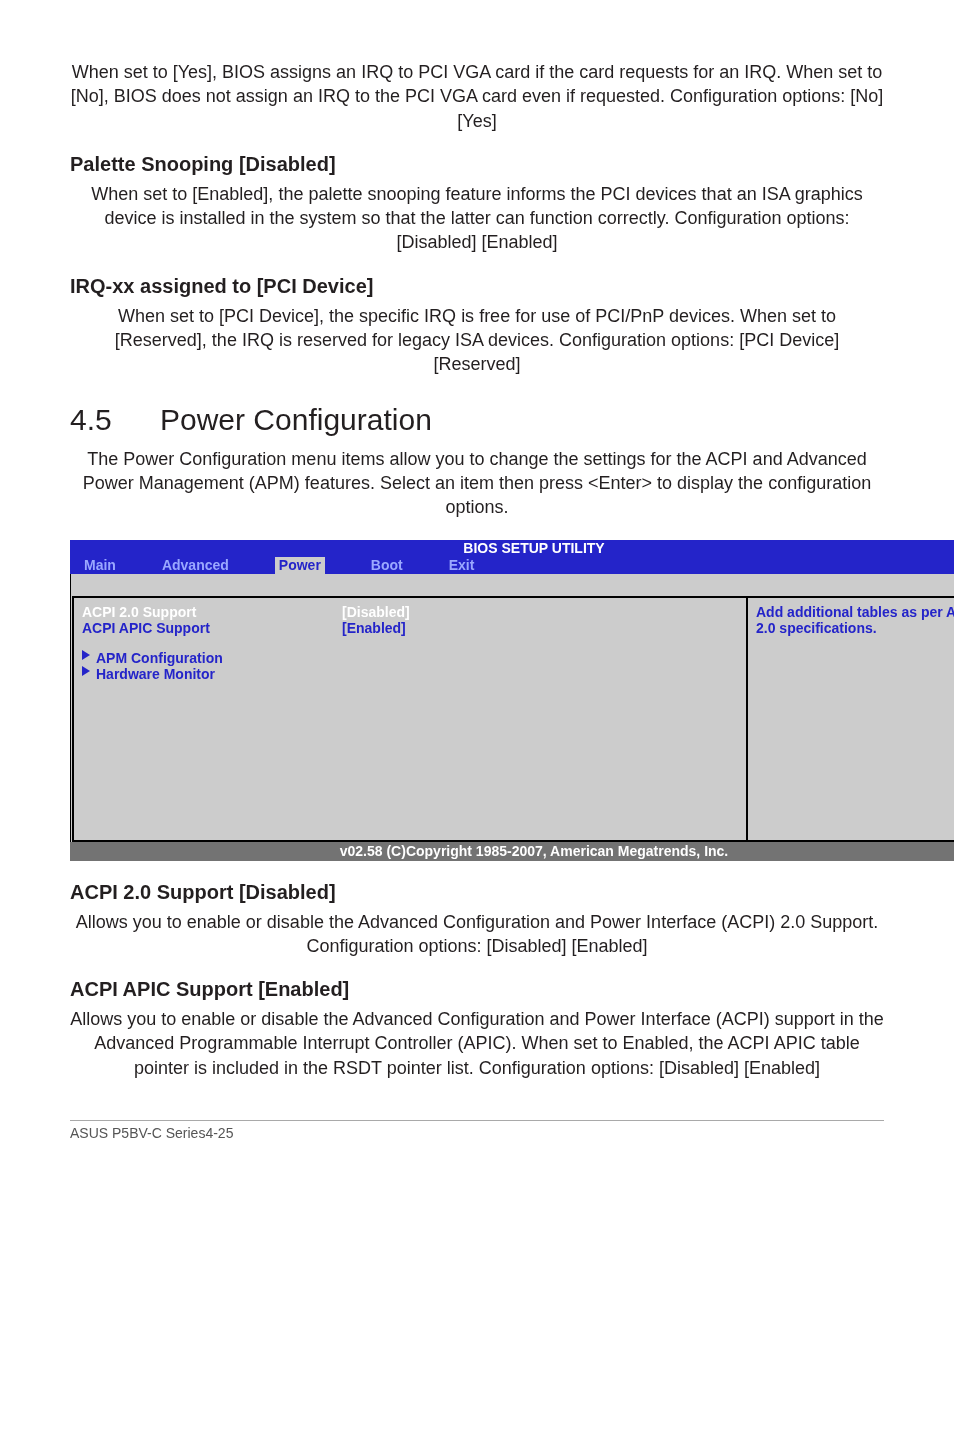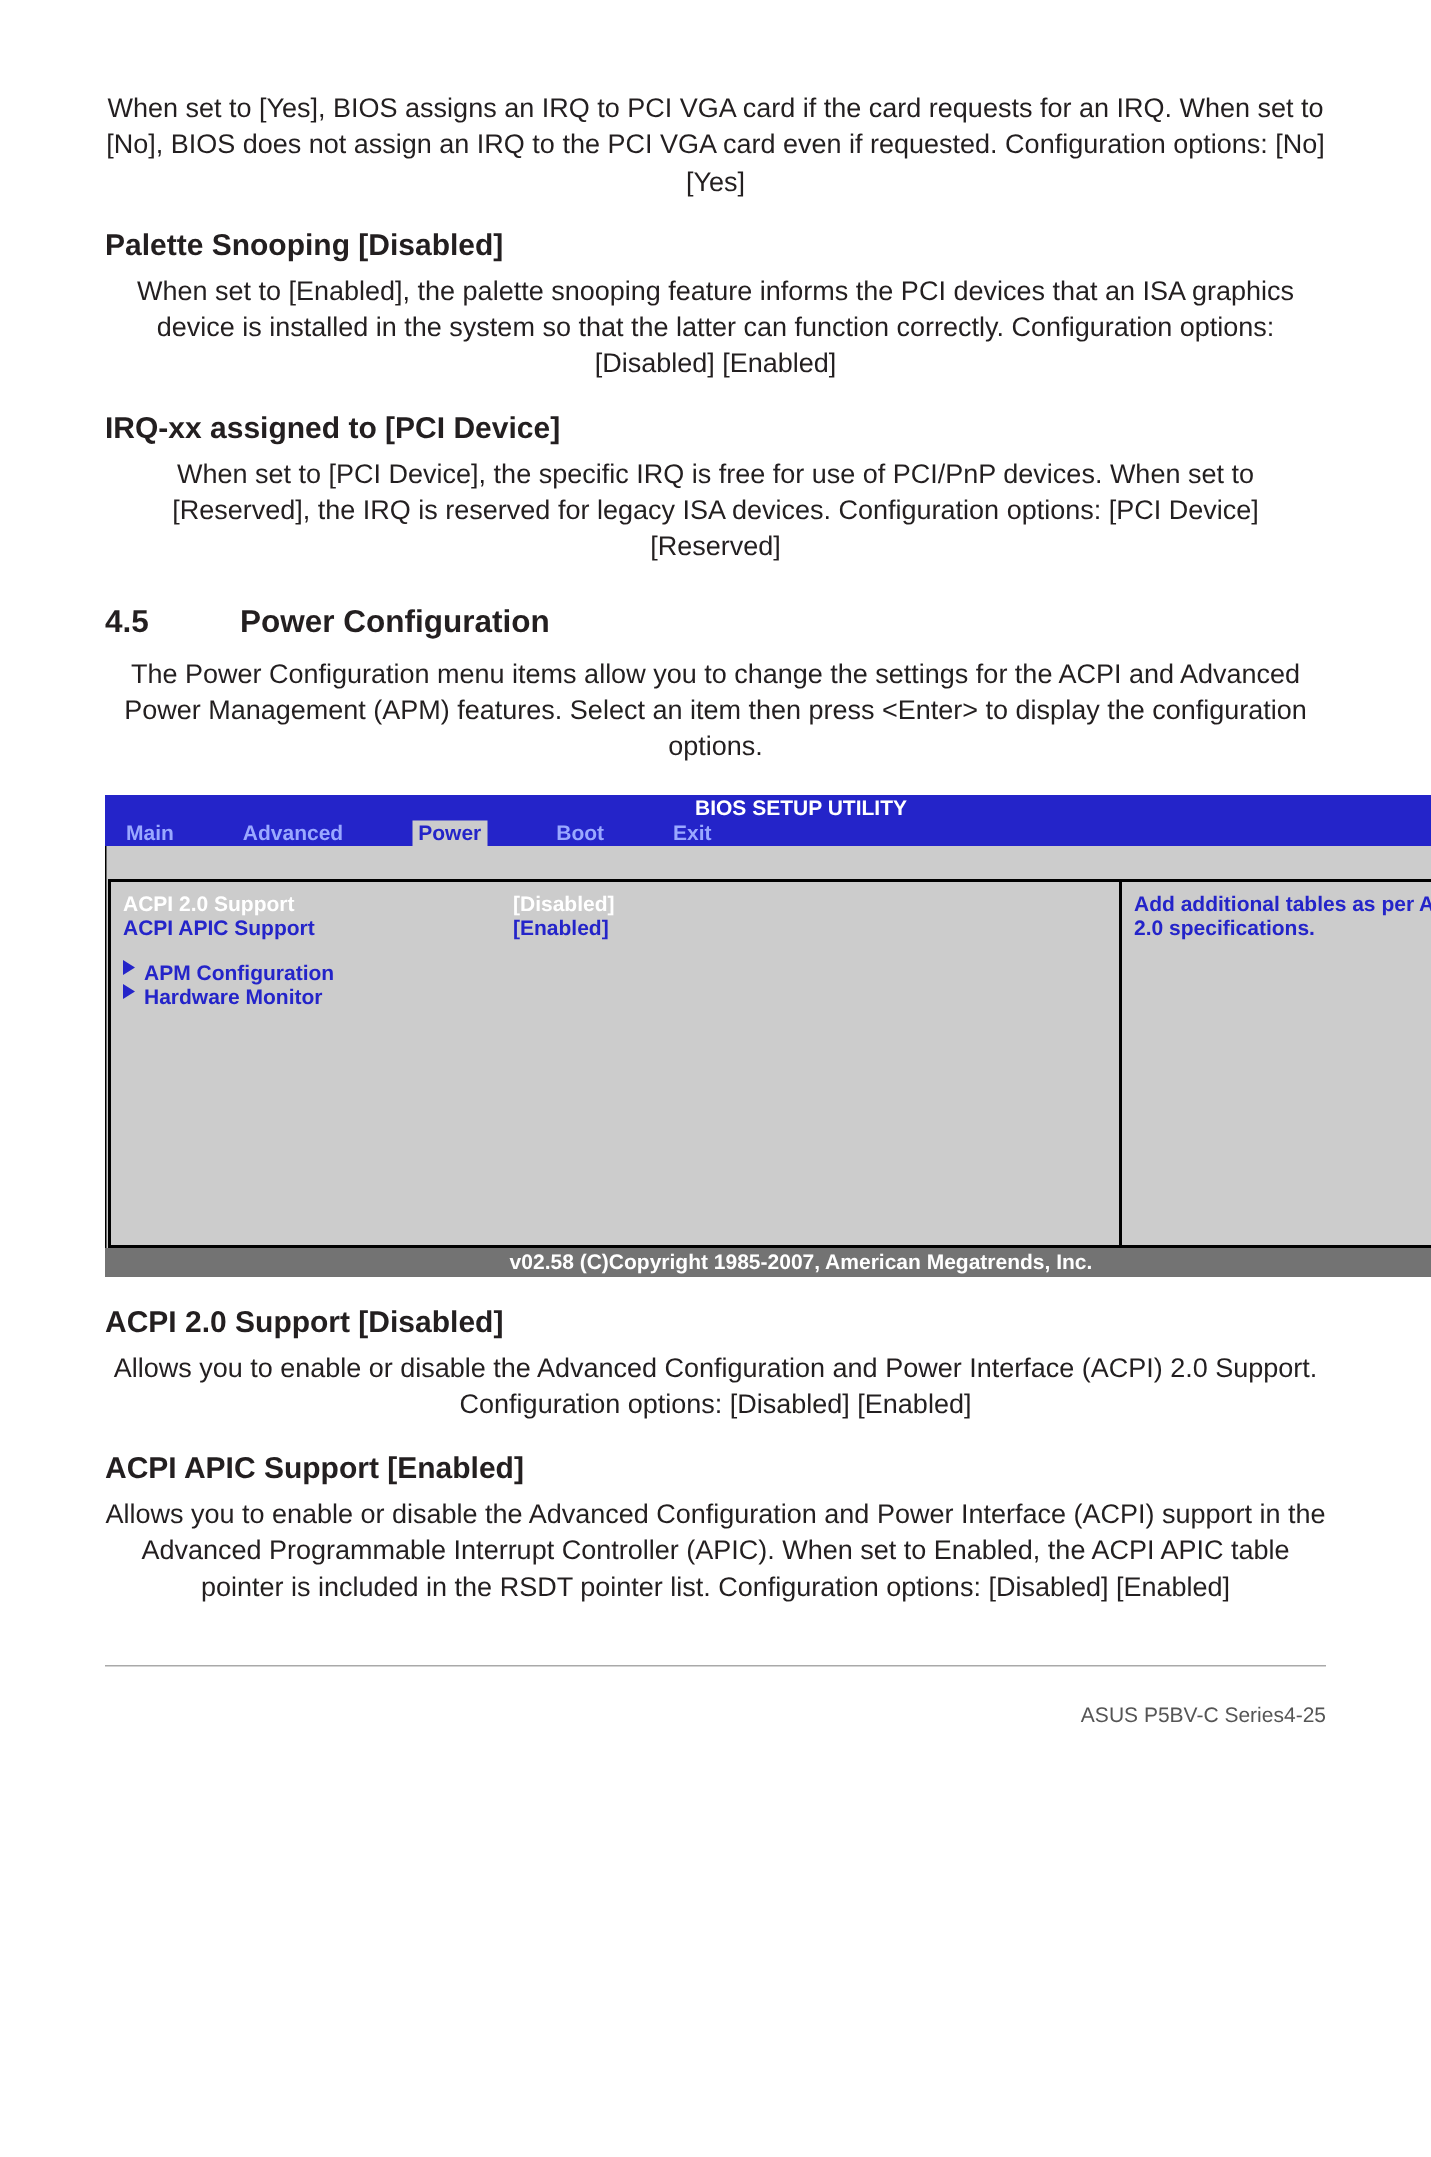--- a/index.html
+++ b/index.html
@@ -18,22 +18,22 @@
     font-weight: bold;
     margin: 0 0 6px 0;
   }
   p.body {
     font-size: 18px;
     line-height: 1.35;
     margin: 0 0 20px 0;
     text-align: center;
   }
   h1.chapter {
-    font-size: 21px;
-    font-weight: bold;
+    font-size: 30px;
+    font-weight: normal;
     margin: 26px 0 10px 0;
   }
   .num {
     display: inline-block;
     width: 90px;
   }
 
   
   .bios {
     width: 928px;
@@ -116,24 +116,24 @@
     color: #fff;
     text-align: center;
     padding: 1px 0 2px 0;
   }
 
   .arrows-lr::before { content: "←→"; color: #d66; margin-right: 6px; }
   .arrows-ud::before { content: "↑↓"; color: #d66; margin-right: 6px; }
 
   .page-footer {
     display: flex;
-    justify-content: flex-end;
+    justify-content: flex-start;
     border-top: 1px solid #a9a9a9;
     margin-top: 40px;
-    padding-top: 24px;
+    padding-top: 4px;
     font-size: 14px;
     color: #555;
   }
 </style>
 </head>
 <body>
 
 <div class="page">
 
   <p class="body">When set to [Yes], BIOS assigns an IRQ to PCI VGA card if the card requests for an IRQ. When set to [No], BIOS does not assign an IRQ to the PCI VGA card even if requested. Configuration options: [No] [Yes]</p>

